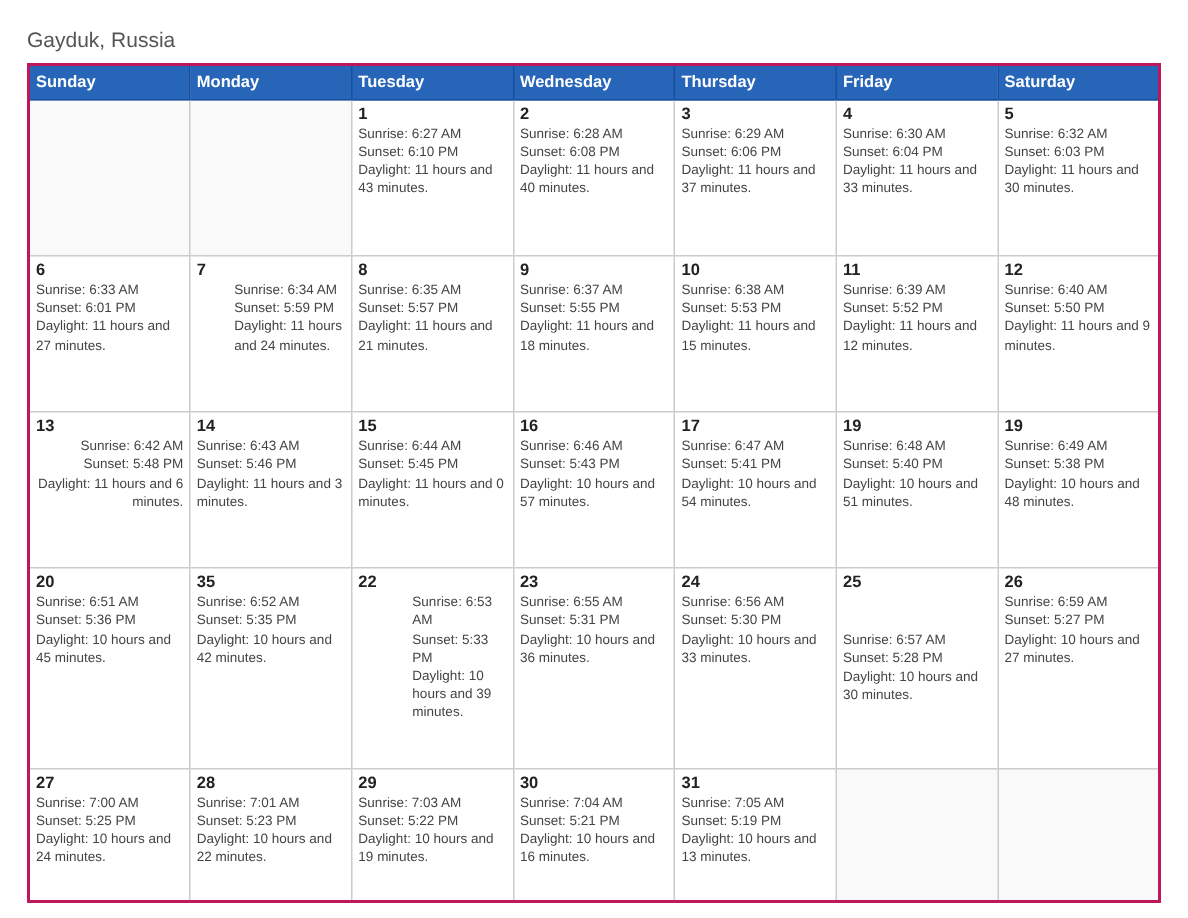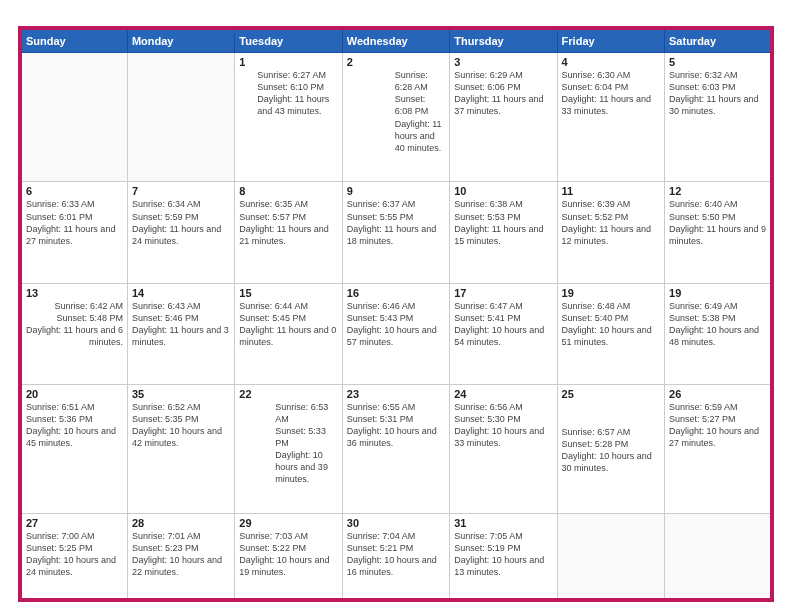--- a/index.html
+++ b/index.html
@@ -55,21 +55,21 @@
       font-weight: bold;
       color: #333;
       line-height: 1.1;
     }
     .location {
       font-size: 14px;
       color: #555;
     }
     .calendar {
       flex: 1;
-      border: 4px solid #be185d;
+      border: 2px solid #be185d;
       border-collapse: collapse;
       width: 100%;
       table-layout: fixed;
       padding-left: 20px;
     }
     .calendar th {
       background: #2665b8;
       color: #fff;
       font-size: 11px;
       font-weight: bold;
@@ -102,20 +102,21 @@
     .last-row td {
       height: 70px;
     }
   </style>
 </head>
 <body>
 
 <div class="page">
   <div class="header">
     <div class="title-block">
+      <div class="location">Gayduk, Russia</div>
     </div>
   </div>
 
   <table class="calendar">
     <thead>
       <tr>
         <th>Sunday</th>
         <th>Monday</th>
         <th>Tuesday</th>
         <th>Wednesday</th>
@@ -123,27 +124,27 @@
         <th>Friday</th>
         <th>Saturday</th>
       </tr>
     </thead>
     <tbody id="calendar-body">
     <tr>
           <td class="empty"></td>
           <td class="empty"></td>
           <td>
             <div class="day-number">1</div>
-            <div class="day-info" style="white-space: pre-line; margin-left: 18px;">Sunrise: 6:27 AM
+            <div class="day-info" style="white-space: pre-line;">Sunrise: 6:27 AM
 Sunset: 6:10 PM
 Daylight: 11 hours and 43 minutes.</div>
           </td>
           <td>
             <div class="day-number">2</div>
-            <div class="day-info" style="white-space: pre-line; margin-left: 48px;">Sunrise: 6:28 AM
+            <div class="day-info" style="white-space: pre-line;">Sunrise: 6:28 AM
 Sunset: 6:08 PM
 Daylight: 11 hours and 40 minutes.</div>
           </td>
           <td>
             <div class="day-number">3</div>
             <div class="day-info" style="white-space: pre-line;">Sunrise: 6:29 AM
 Sunset: 6:06 PM
 Daylight: 11 hours and 37 minutes.</div>
           </td>
           <td>
@@ -161,21 +162,21 @@
         </tr>
         <tr>
           <td>
             <div class="day-number">6</div>
             <div class="day-info" style="white-space: pre-line;">Sunrise: 6:33 AM
 Sunset: 6:01 PM
 Daylight: 11 hours and 27 minutes.</div>
           </td>
           <td>
             <div class="day-number">7</div>
-            <div class="day-info" style="white-space: pre-line;">Sunrise: 6:34 AM
+            <div class="day-info" style="white-space: pre-line; margin-left: 25px;">Sunrise: 6:34 AM
 Sunset: 5:59 PM
 Daylight: 11 hours and 24 minutes.</div>
           </td>
           <td>
             <div class="day-number">8</div>
             <div class="day-info" style="white-space: pre-line;">Sunrise: 6:35 AM
 Sunset: 5:57 PM
 Daylight: 11 hours and 21 minutes.</div>
           </td>
           <td>

